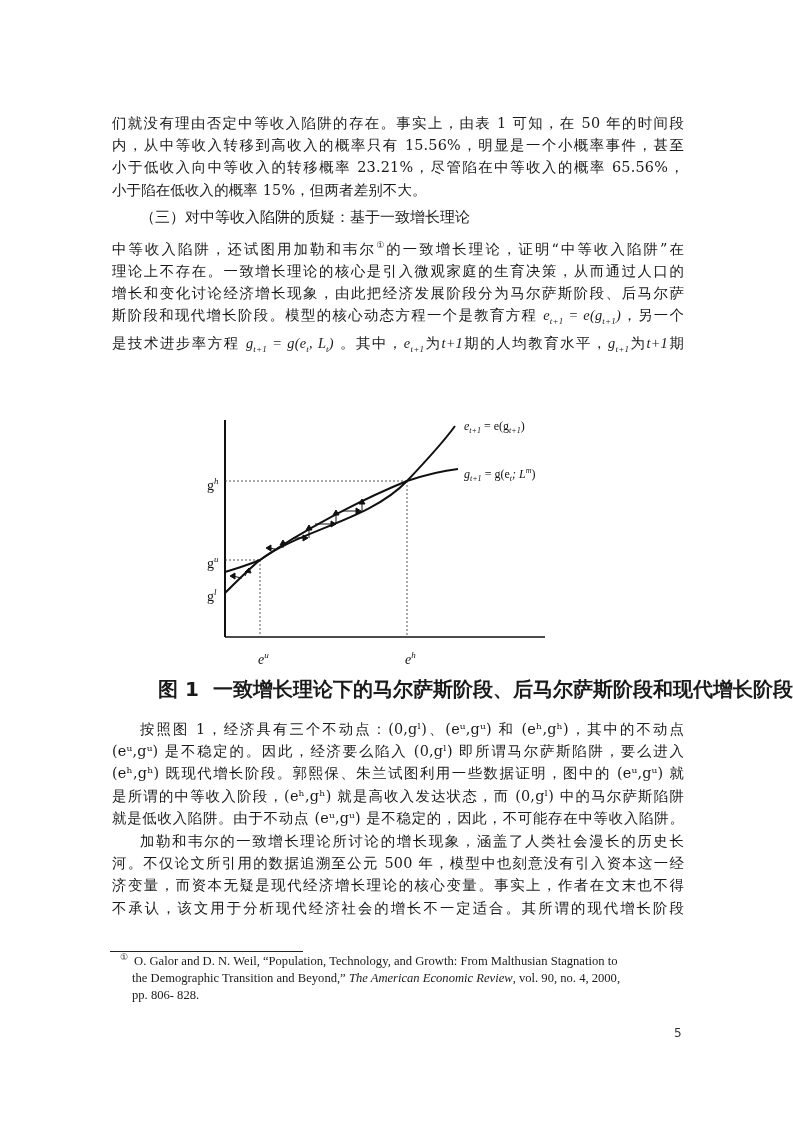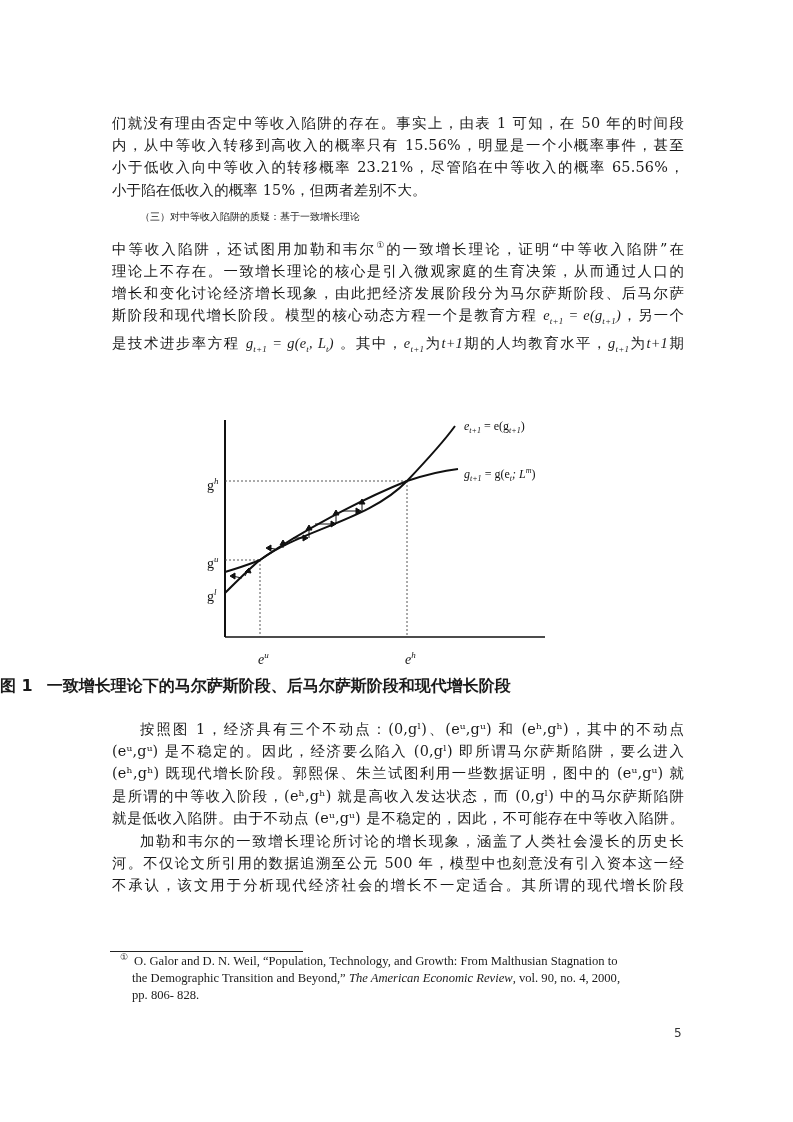--- a/index.html
+++ b/index.html
@@ -4,25 +4,25 @@
 <style>
   html, body { margin: 0; padding: 0; background: #ffffff; }
   body { width: 793px; height: 1122px; position: relative; overflow: hidden;
          font-family: "DejaVu Serif", "Liberation Serif", serif; color: #1a1a1a; }
   .page { position: absolute; left: 0; top: 0; width: 793px; height: 1122px; }
   .para { position: absolute; left: 112px; width: 572px; font-size: 14.4px; line-height: 22.2px;
           text-align: justify; letter-spacing: 0.2px; }
   .line { display: block; white-space: nowrap; overflow: visible; text-align-last: justify; }
   .line.last { text-align-last: left; }
   .indent { padding-left: 28px; }
-  .heading { position: absolute; left: 140px; top: 206px; font-size: 10px; line-height: 22px; }
+  .heading { position: absolute; left: 140px; top: 206px; font-size: 15px; line-height: 22px; }
   .math { font-family: "Liberation Serif", "DejaVu Serif", serif; font-style: italic; }
   .figure { position: absolute; left: 190px; top: 400px; width: 400px; height: 270px; }
-  .caption { position: absolute; left: 0; width: 793px; top: 676px; text-align: left;
-             font-family: "DejaVu Sans", "Liberation Sans", sans-serif; font-weight: bold; font-size: 16px; }
+  .caption { position: absolute; left: 0; width: 793px; top: 676px; text-align: right;
+             font-family: "DejaVu Sans", "Liberation Sans", sans-serif; font-weight: bold; font-size: 20px; }
   .caption .num { margin-right: 14px; }
   .footnote-rule { position: absolute; left: 110px; top: 951px; width: 193px; height: 0;
                    border-top: 1px solid #222; }
   .footnote { position: absolute; left: 120px; top: 949px; width: 570px;
               font-family: "Liberation Serif", "DejaVu Serif", serif; font-size: 12.6px; line-height: 17px; }
   .footnote .mark { font-size: 9px; vertical-align: super; margin-right: 6px; }
   .footnote .cont { display: block; padding-left: 12px; }
   .footnote i { font-style: italic; }
   .page-number { position: absolute; left: 674px; top: 1026px; font-family: "DejaVu Sans", sans-serif;
                  font-size: 12px; color: #333; }
@@ -108,20 +108,21 @@
     <span class="line indent">按照图 1，经济具有三个不动点：(0,gˡ)、(eᵘ,gᵘ) 和 (eʰ,gʰ)，其中的不动点</span>
     <span class="line">(eᵘ,gᵘ) 是不稳定的。因此，经济要么陷入 (0,gˡ) 即所谓马尔萨斯陷阱，要么进入</span>
     <span class="line">(eʰ,gʰ) 既现代增长阶段。郭熙保、朱兰试图利用一些数据证明，图中的 (eᵘ,gᵘ) 就</span>
     <span class="line">是所谓的中等收入阶段，(eʰ,gʰ) 就是高收入发达状态，而 (0,gˡ) 中的马尔萨斯陷阱</span>
     <span class="line">就是低收入陷阱。由于不动点 (eᵘ,gᵘ) 是不稳定的，因此，不可能存在中等收入陷阱。</span>
   </div>
 
   <div class="para" style="top:830px;">
     <span class="line indent">加勒和韦尔的一致增长理论所讨论的增长现象，涵盖了人类社会漫长的历史长</span>
     <span class="line">河。不仅论文所引用的数据追溯至公元 500 年，模型中也刻意没有引入资本这一经</span>
+    <span class="line">济变量，而资本无疑是现代经济增长理论的核心变量。事实上，作者在文末也不得</span>
     <span class="line">不承认，该文用于分析现代经济社会的增长不一定适合。其所谓的现代增长阶段</span>
   </div>
 
   <div class="footnote-rule"></div>
   <div class="footnote">
     <span class="mark">①</span><span>O. Galor and D. N. Weil, “Population, Technology, and Growth: From Malthusian Stagnation to</span>
     <span class="cont"><span>the Demographic Transition and Beyond,” </span><i>The American Economic Review</i><span>, vol. 90, no. 4, 2000,</span></span>
     <span class="cont">pp. 806- 828.</span>
   </div>
 

